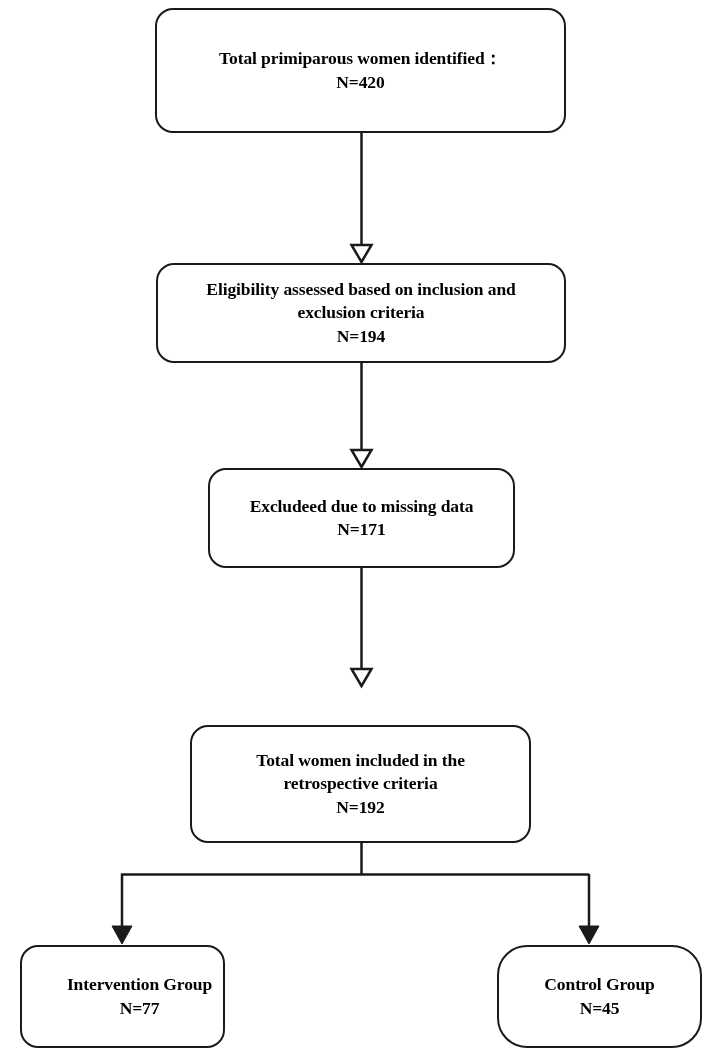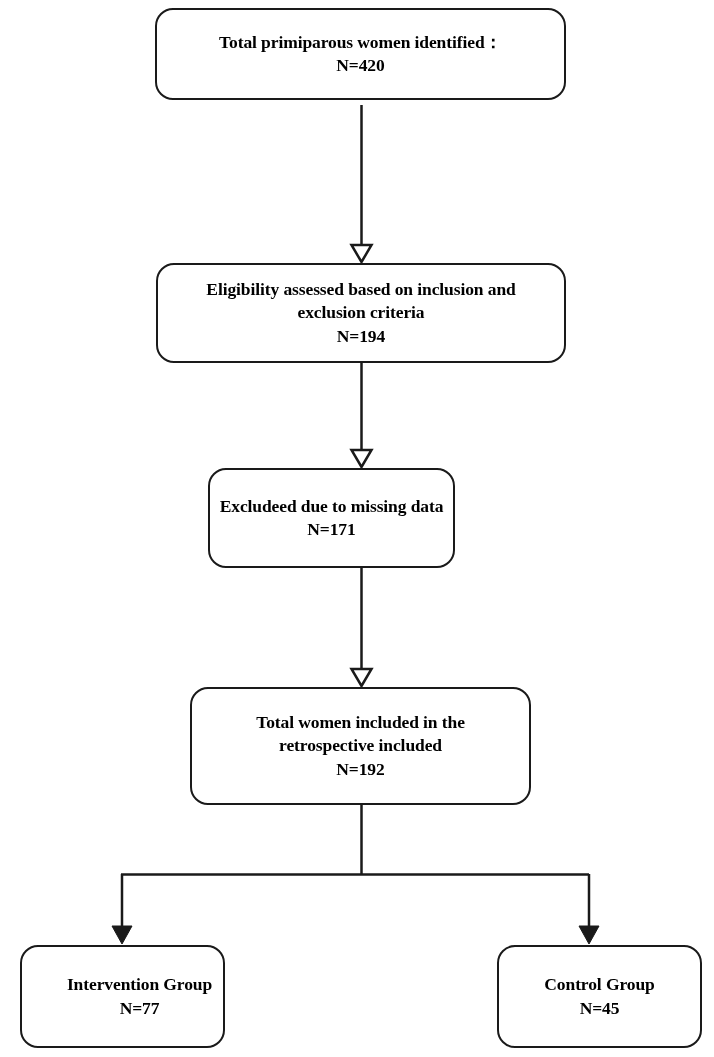--- a/index.html
+++ b/index.html
@@ -77,45 +77,45 @@
       <line x1="122" y1="874" x2="122" y2="928" stroke="#1a1a1a" stroke-width="2.5"></line>
       <polygon points="112,926 132,926 122,944" fill="#1a1a1a" stroke="#1a1a1a" stroke-width="1" stroke-linejoin="miter"></polygon>
     </g>
 
     <g>
       <line x1="589" y1="874" x2="589" y2="928" stroke="#1a1a1a" stroke-width="2.5"></line>
       <polygon points="579,926 599,926 589,944" fill="#1a1a1a" stroke="#1a1a1a" stroke-width="1" stroke-linejoin="miter"></polygon>
     </g>
   </svg>
 
-  <div class="node-box" style="left:155px; top:8px; width:411px; height:92px;text-align:right;">
+  <div class="node-box" style="left:155px; top:8px; width:411px; height:125px;text-align:right;">
     <span class="node-line">Total primiparous women identified：</span>
     <span class="node-line">N=420</span>
   </div>
 
   <div class="node-box" style="left:156px; top:263px; width:410px; height:100px;text-align:center;">
     <span class="node-line">Eligibility assessed based on inclusion and</span>
     <span class="node-line">exclusion criteria</span>
     <span class="node-line">N=194</span>
   </div>
 
-  <div class="node-box" style="left:208px; top:468px; width:247px; height:100px;">
+  <div class="node-box" style="left:208px; top:468px; width:307px; height:100px;">
     <span class="node-line">Excludeed due to missing data</span>
     <span class="node-line">N=171</span>
   </div>
 
-  <div class="node-box" style="left:190px; top:687px; width:341px; height:118px;">
+  <div class="node-box" style="left:190px; top:725px; width:341px; height:118px;">
     <span class="node-line">Total women included in the</span>
-    <span class="node-line">retrospective included</span>
+    <span class="node-line">retrospective criteria</span>
     <span class="node-line">N=192</span>
   </div>
 
   <div class="node-box" style="left:20px; top:945px; width:205px; height:103px;padding-left:44px;">
     <span class="node-line">Intervention Group</span>
     <span class="node-line">N=77</span>
   </div>
 
-  <div class="node-box" style="left:497px; top:945px; width:205px; height:103px;">
+  <div class="node-box" style="left:497px; top:945px; width:205px; height:103px;border-radius:30px;">
     <span class="node-line">Control Group</span>
     <span class="node-line">N=45</span>
   </div>
 
 </div>
 
 </body></html>

